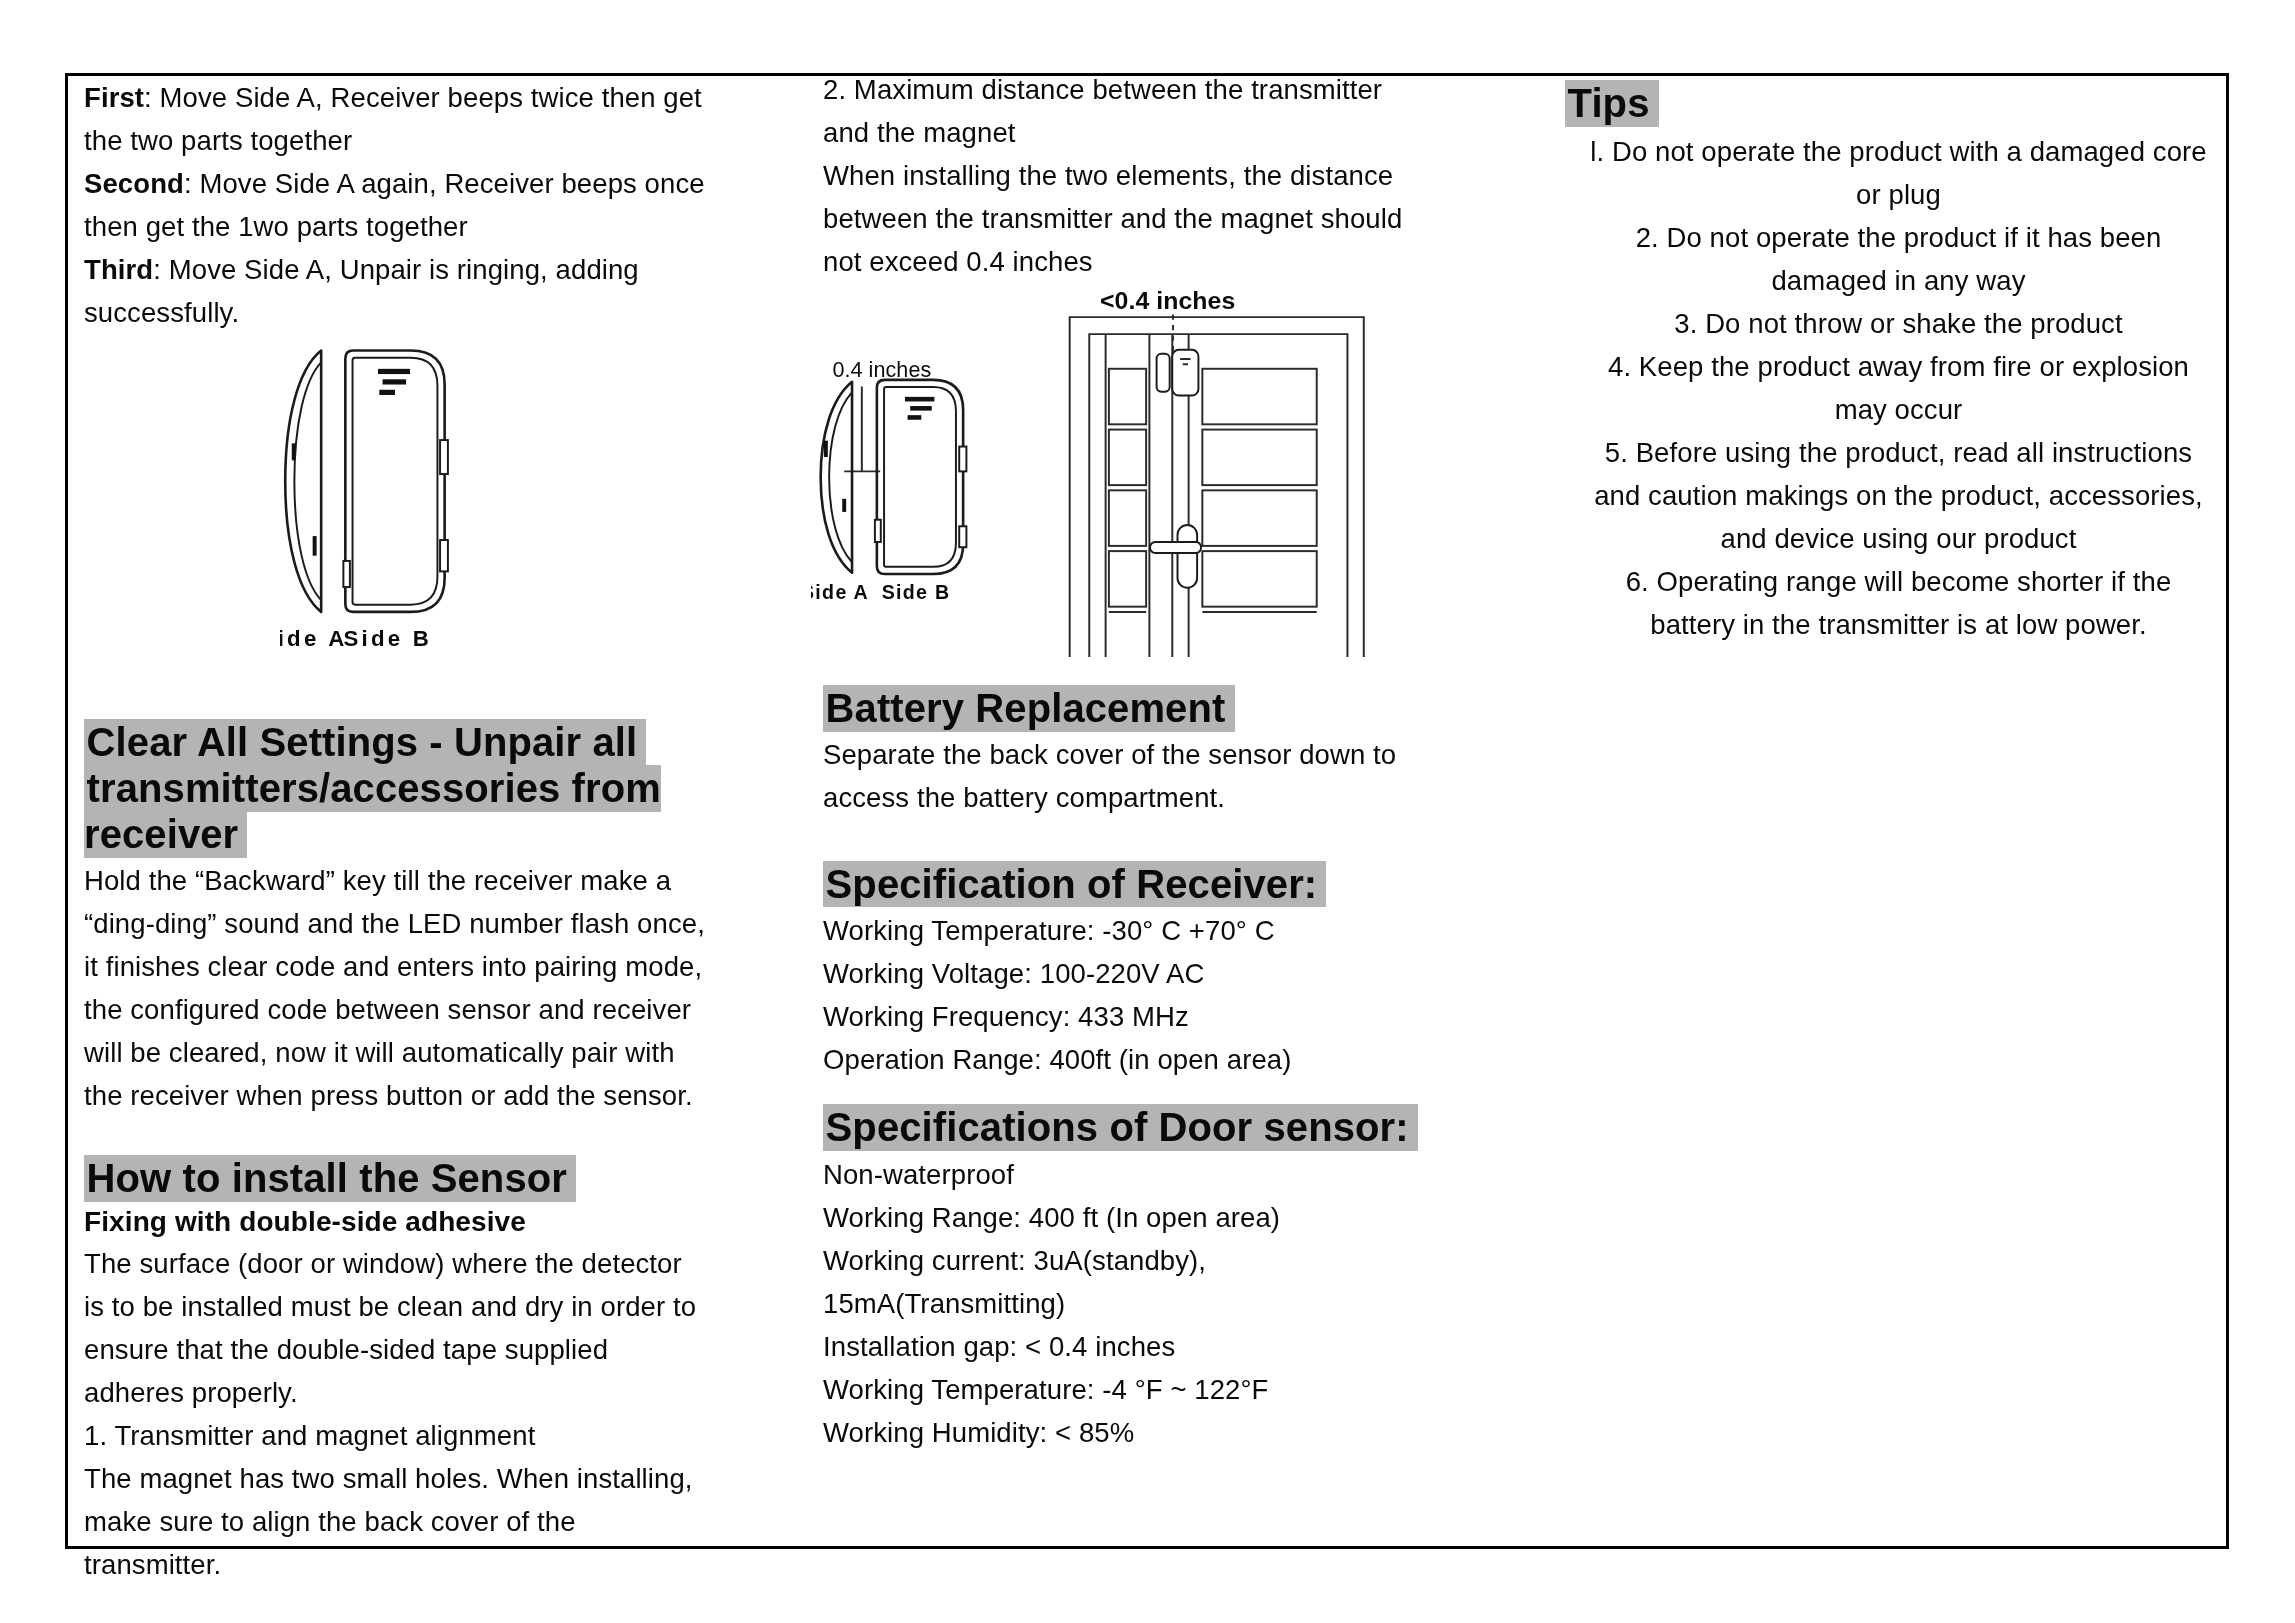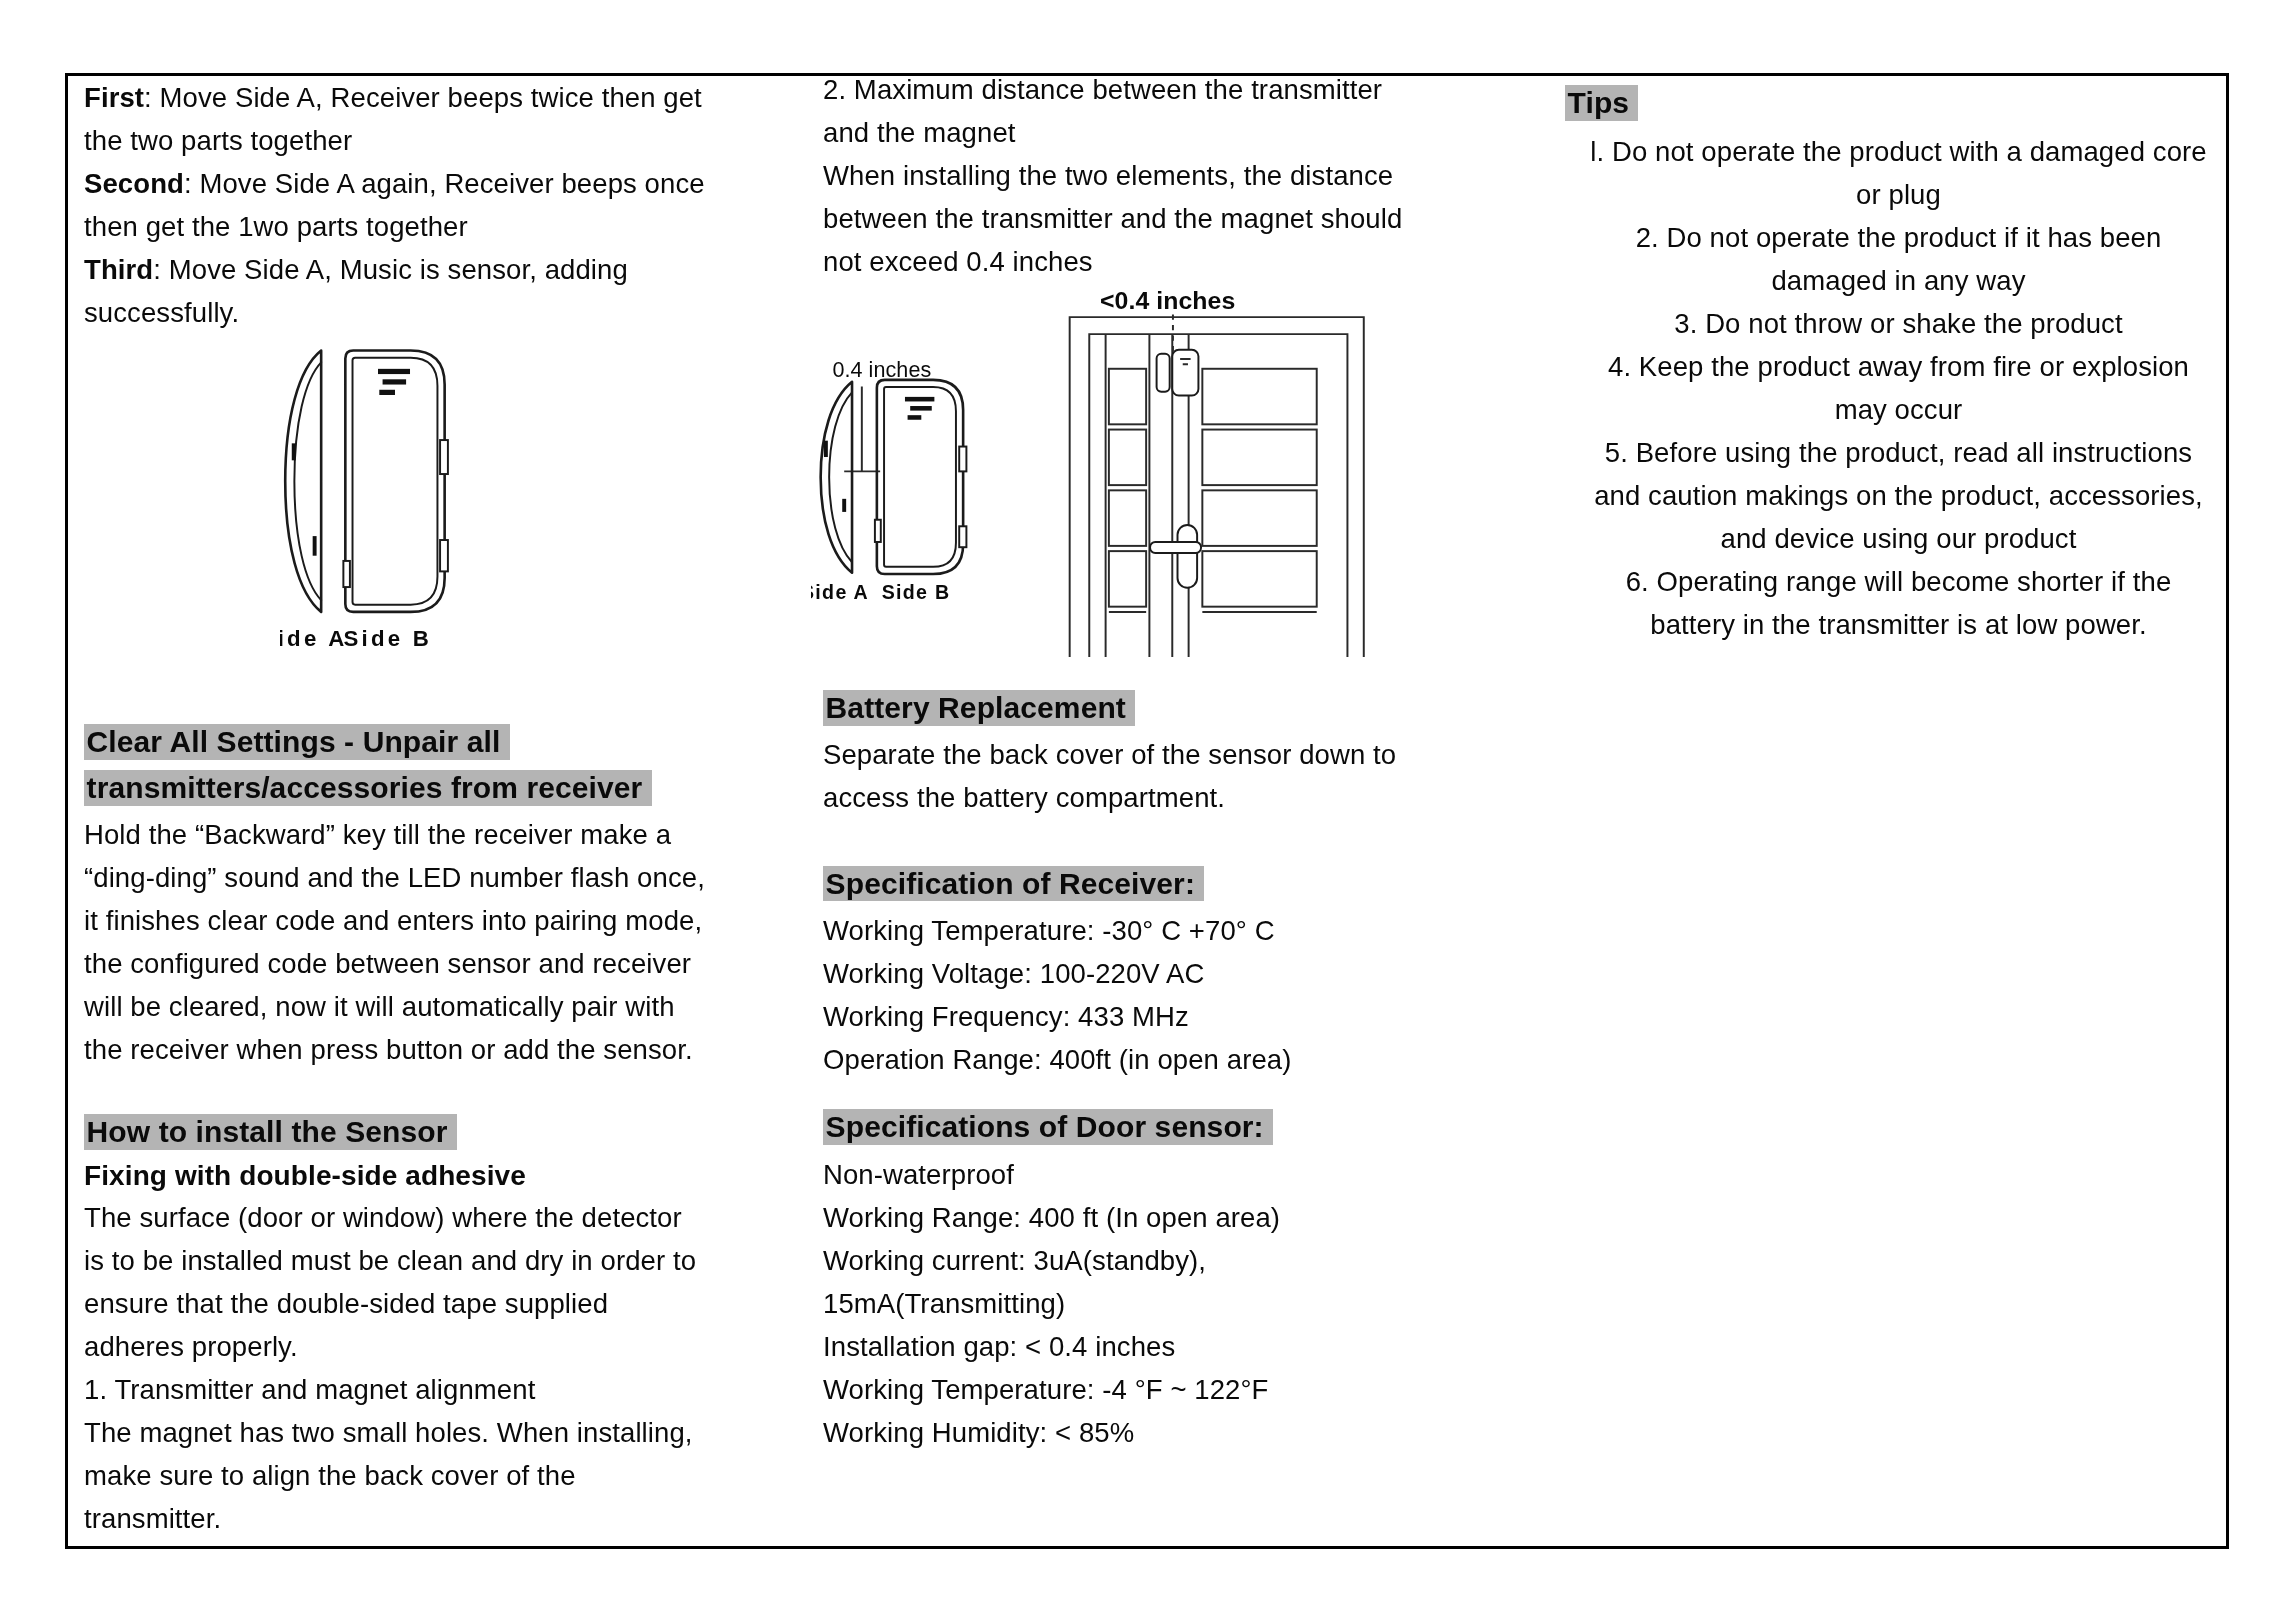--- a/index.html
+++ b/index.html
@@ -11,21 +11,21 @@
     position:absolute;left:65px;top:73px;width:2164px;height:1476px;
     border:3.3px solid #000;box-sizing:border-box;background:#fff;
   }
   .col{position:absolute;font-size:27.5px;line-height:43px;letter-spacing:0.1px;}
   .col1{left:84px;top:76px;width:686px;}
   .col2{left:823px;top:68px;width:686px;}
   .col3{left:1565px;top:80px;width:667px;}
   .para{margin:0;}
   .lines{white-space:pre-line;}
   .line b{font-weight:700;}
-  .h{font-size:30px;font-weight:700;line-height:46px;}
+  .h{font-size:40px;font-weight:700;line-height:46px;}
   .h .hl{background:#b4b4b4;padding:0.7px 9.2px 2px 2.6px;}
   .subh{font-weight:700;font-size:28px;line-height:41px;}
   .mt16{margin-top:10.5px;}
   .mt12{margin-top:7.9px;}
   .mt4{margin-top:2.6px;}
   .mt6{margin-top:3.9px;text-align:center;}
   .mt28{margin-top:28px;}
   .mt40{margin-top:23px;}
   .mt58{margin-top:38px;}
   .mt62{margin-top:41px;}
@@ -46,21 +46,21 @@
 
 <div class="page-border"></div>
 
 <div class="col col1">
 
   <div class="para">
     <div class="line"><b>First</b><span>: Move Side A, Receiver beeps twice then get</span></div>
     <div class="line"><span>the two parts together</span></div>
     <div class="line"><b>Second</b><span>: Move Side A again, Receiver beeps once</span></div>
     <div class="line"><span>then get the 1wo parts together</span></div>
-    <div class="line"><b>Third</b><span>: Move Side A, Music is sensor, adding</span></div>
+    <div class="line"><b>Third</b><span>: Move Side A, Unpair is ringing, adding</span></div>
     <div class="line"><span>successfully.</span></div>
   </div>
 
   <svg class="mt16" style="margin-left:196px;font-size:42px" width="196" height="311" viewBox="0 0 300 475">
     <g>
       <path class="ln" d="M63,8 C 28,36 8,112 8,208 C 8,304 28,380 63,408 Z"></path>
       <path class="ln" style="stroke-width:3" d="M63,26 C 38,52 22,120 22,208 C 22,296 38,364 63,390"></path>
       <rect class="blk" x="18" y="150" width="6" height="26"></rect>
       <rect class="blk" x="50" y="292" width="6" height="30"></rect>
     </g>

